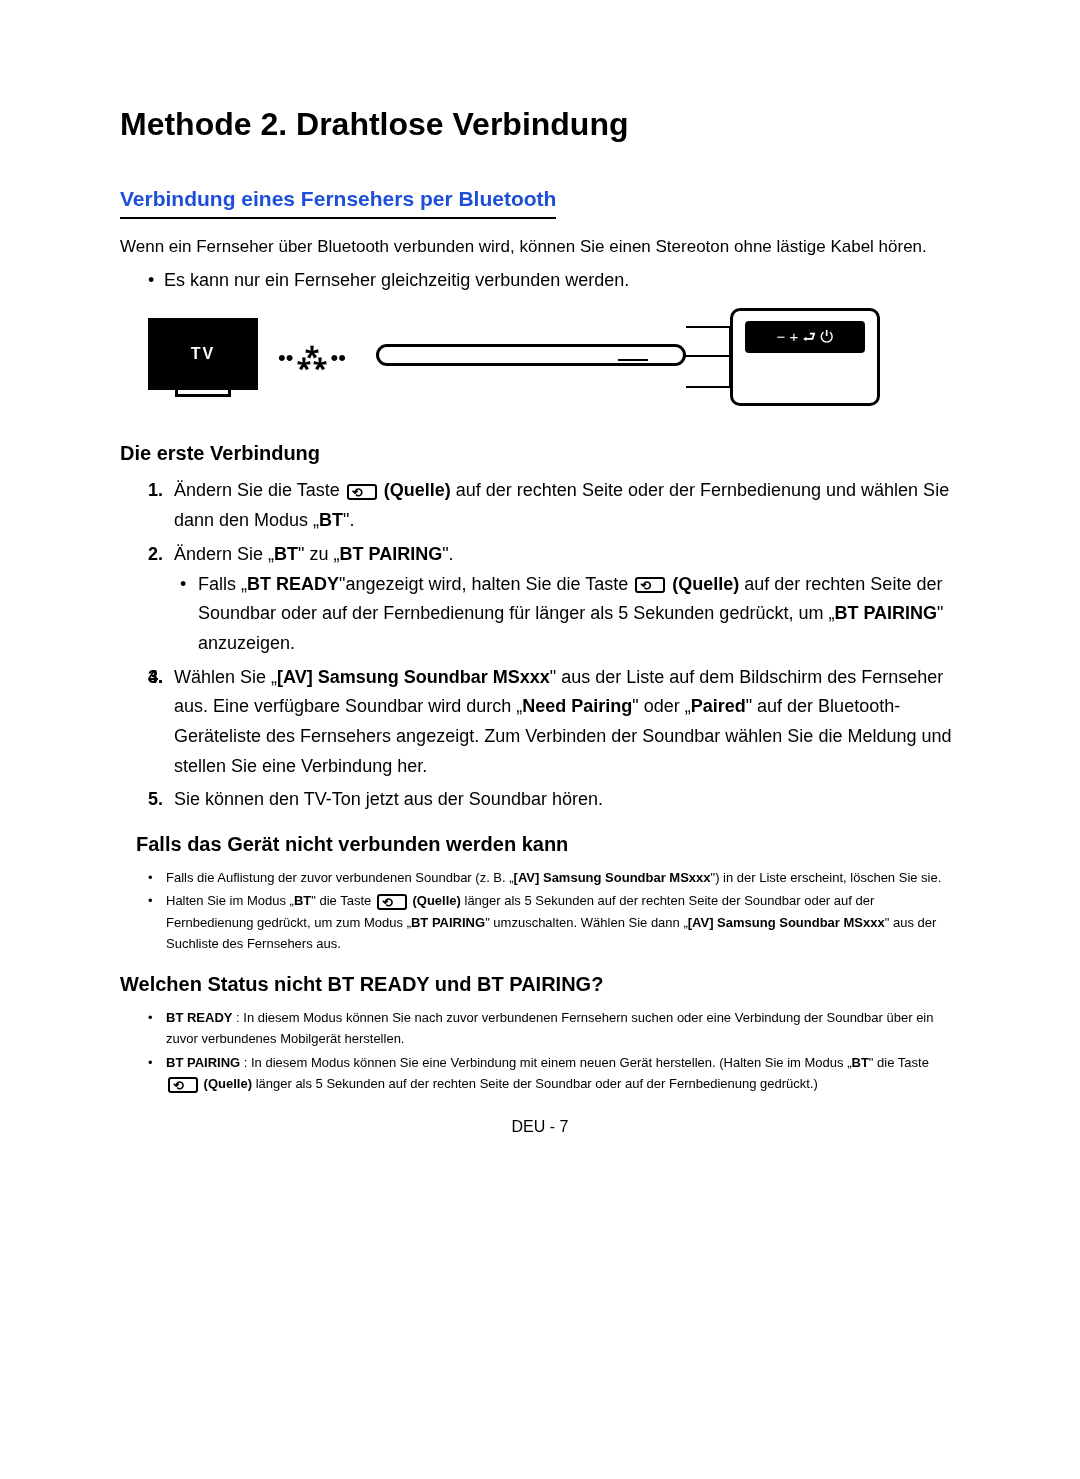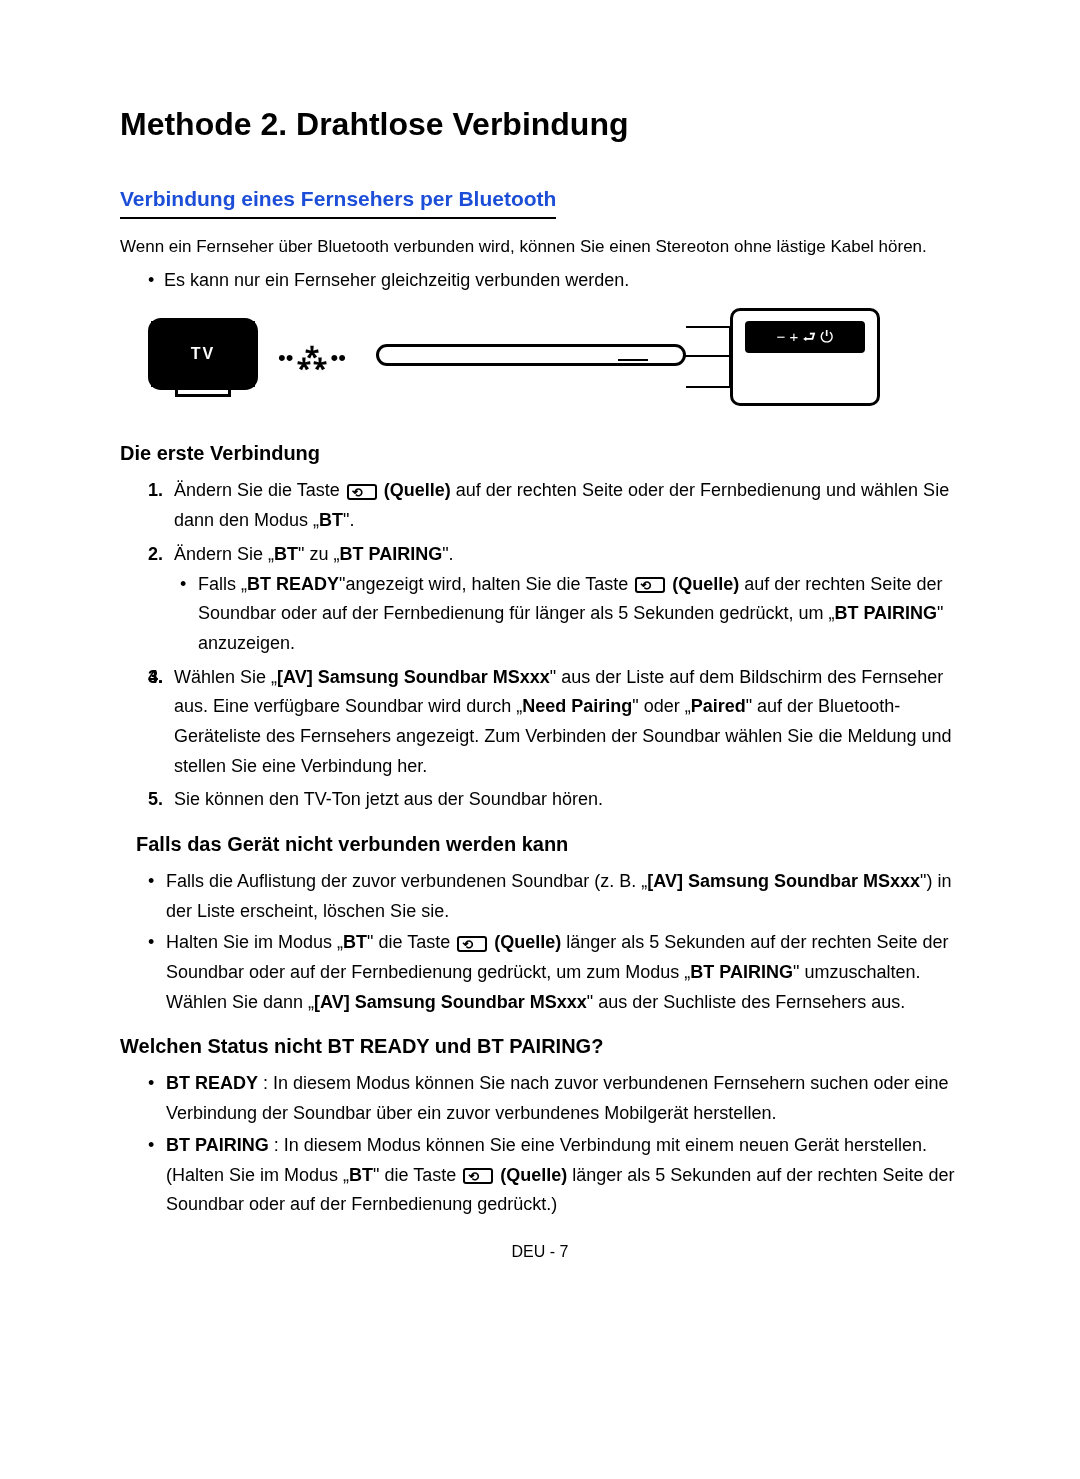--- a/index.html
+++ b/index.html
@@ -56,21 +56,21 @@
       height: 110px;
       position: relative;
     }
     .tv-box {
       position: absolute;
       left: 0;
       top: 10px;
       width: 110px;
       height: 72px;
       border: 3px solid #000;
-      border-radius: 13px;
+      border-radius: 0;
       display: flex;
       align-items: center;
       justify-content: center;
     }
     .tv-box::after {
       content: "";
       position: absolute;
       bottom: -10px;
       left: 50%;
       transform: translateX(-50%);
@@ -223,21 +223,21 @@
     h3.inset {
       padding-left: 16px;
     }
     ul.troubleshoot {
       list-style: none;
       padding-left: 28px;
     }
     ul.troubleshoot > li {
       position: relative;
       padding-left: 18px;
-      font-size: 18px;
+      font-size: 13px;
       line-height: 1.65;
       margin-bottom: 2px;
     }
     ul.troubleshoot > li::before {
       content: "•";
       position: absolute;
       left: 0;
     }
     .footer {
       text-align: center;

